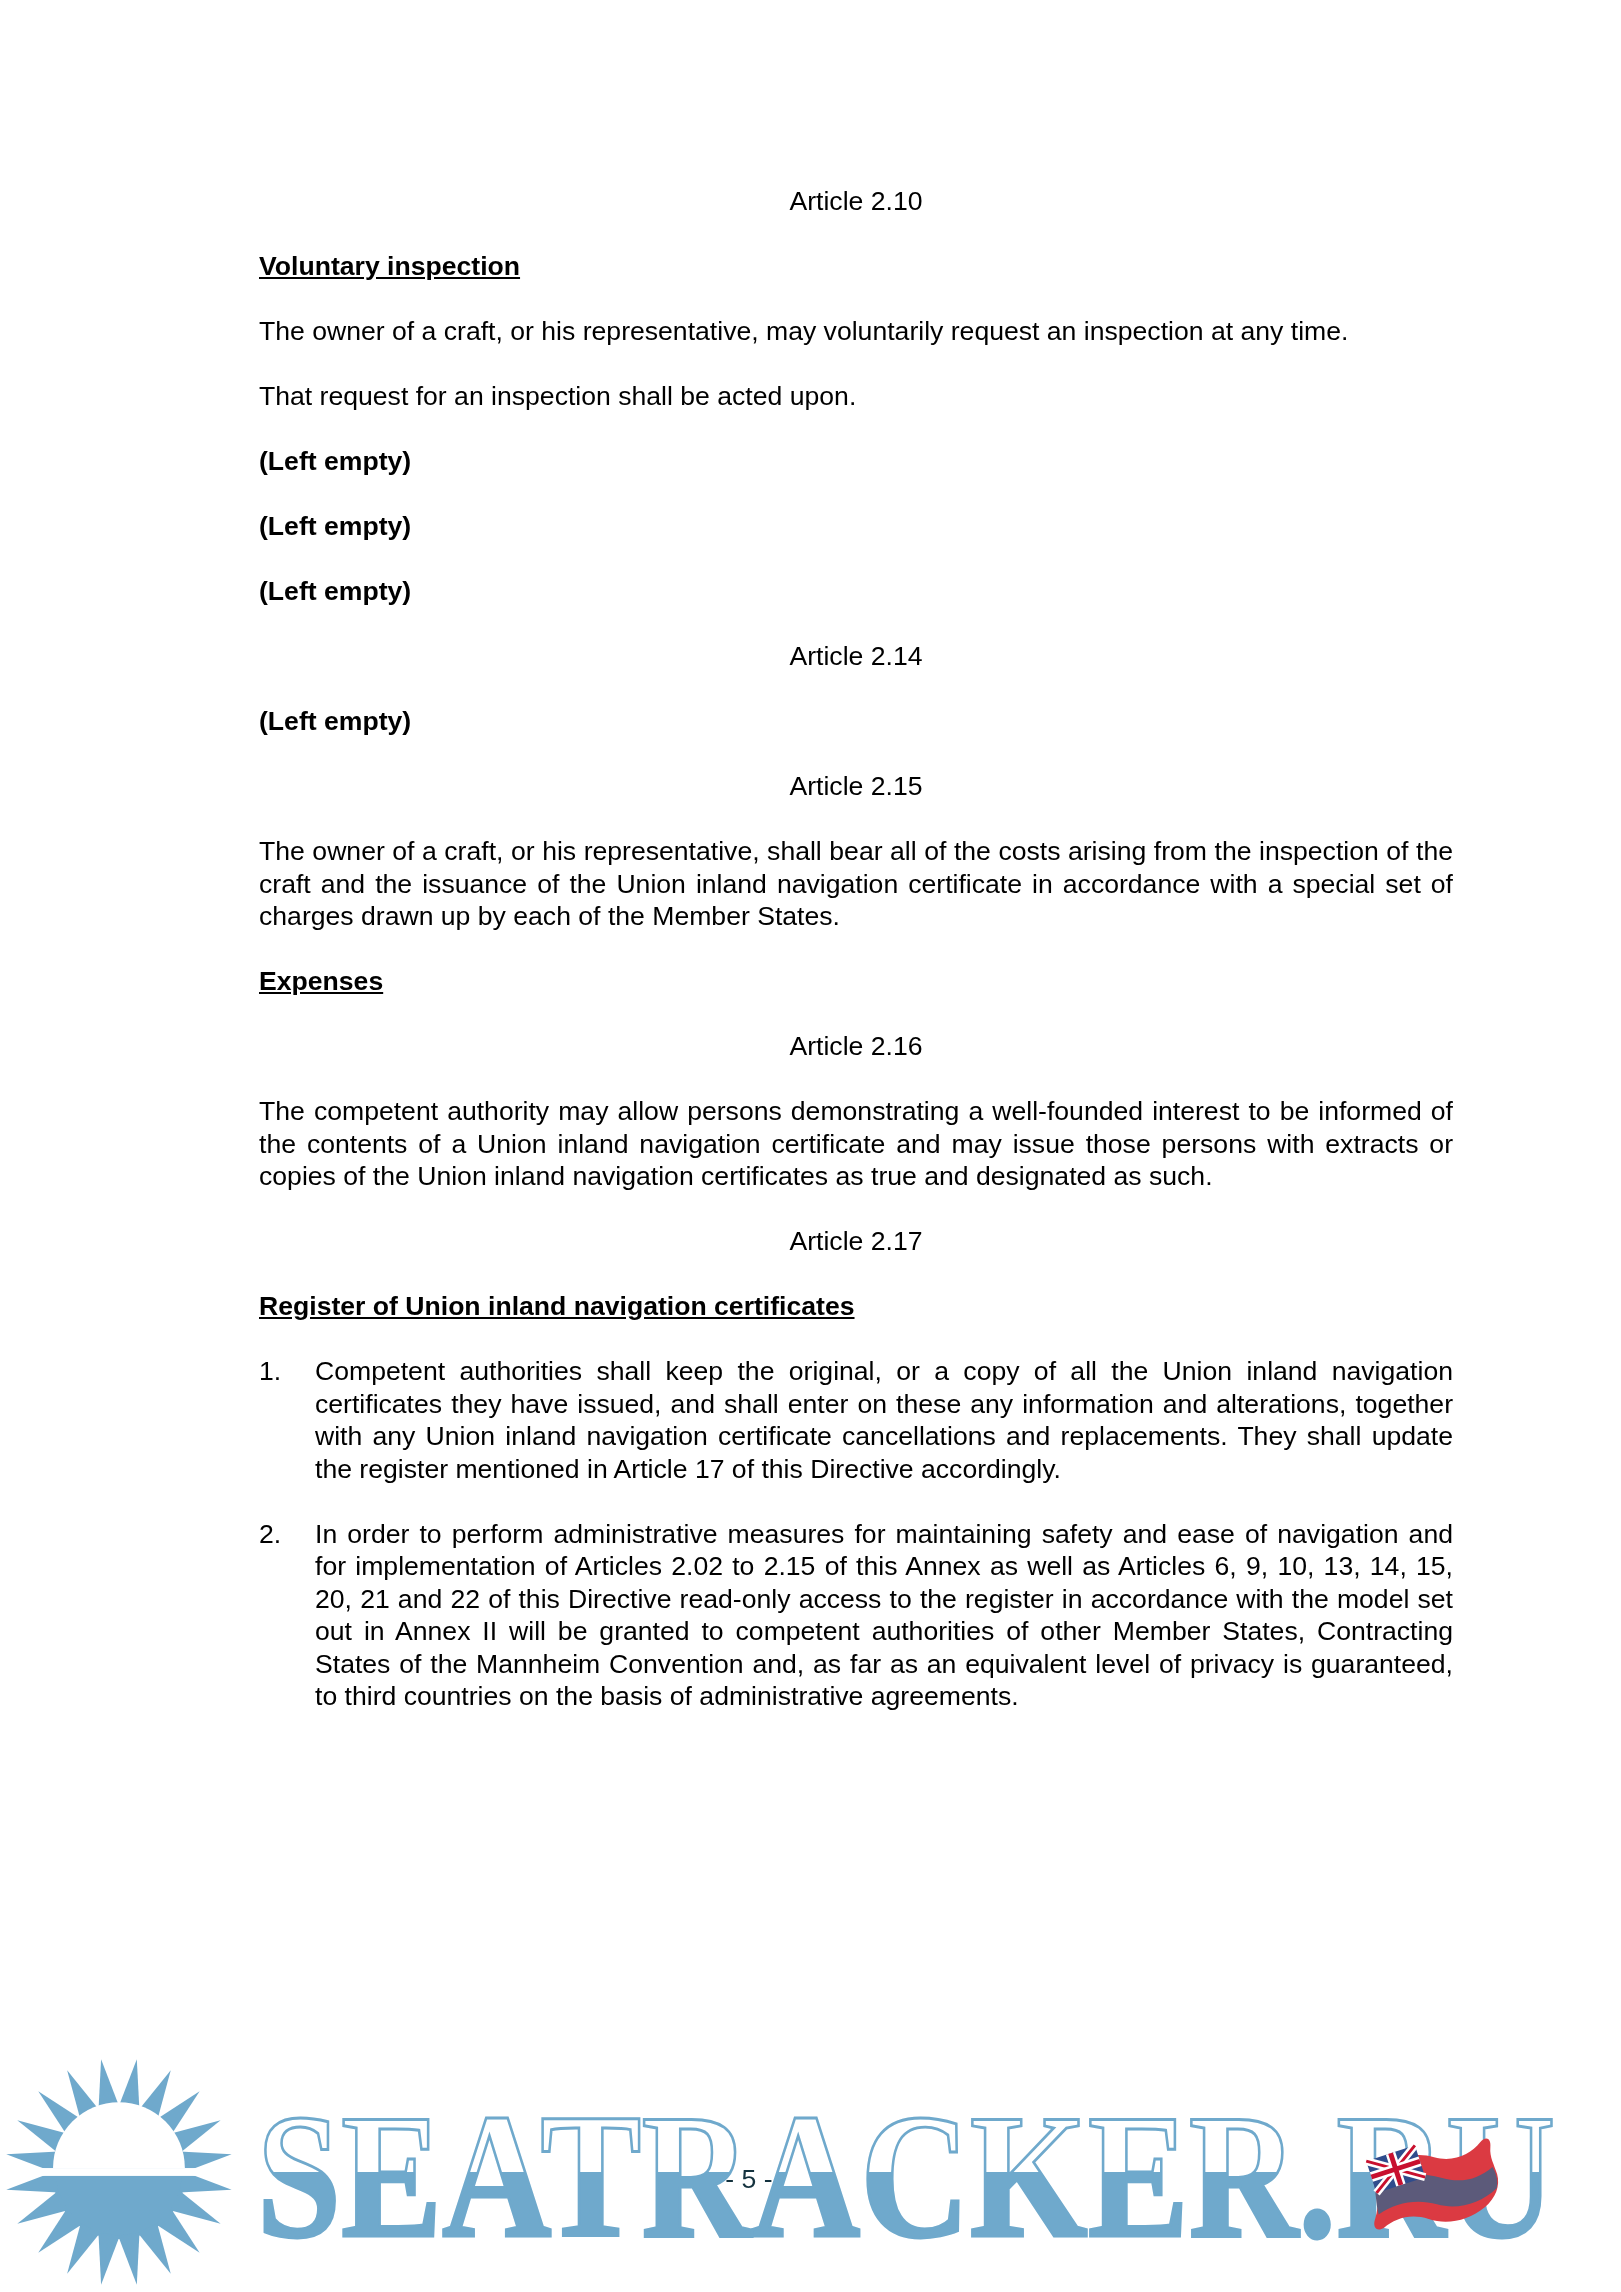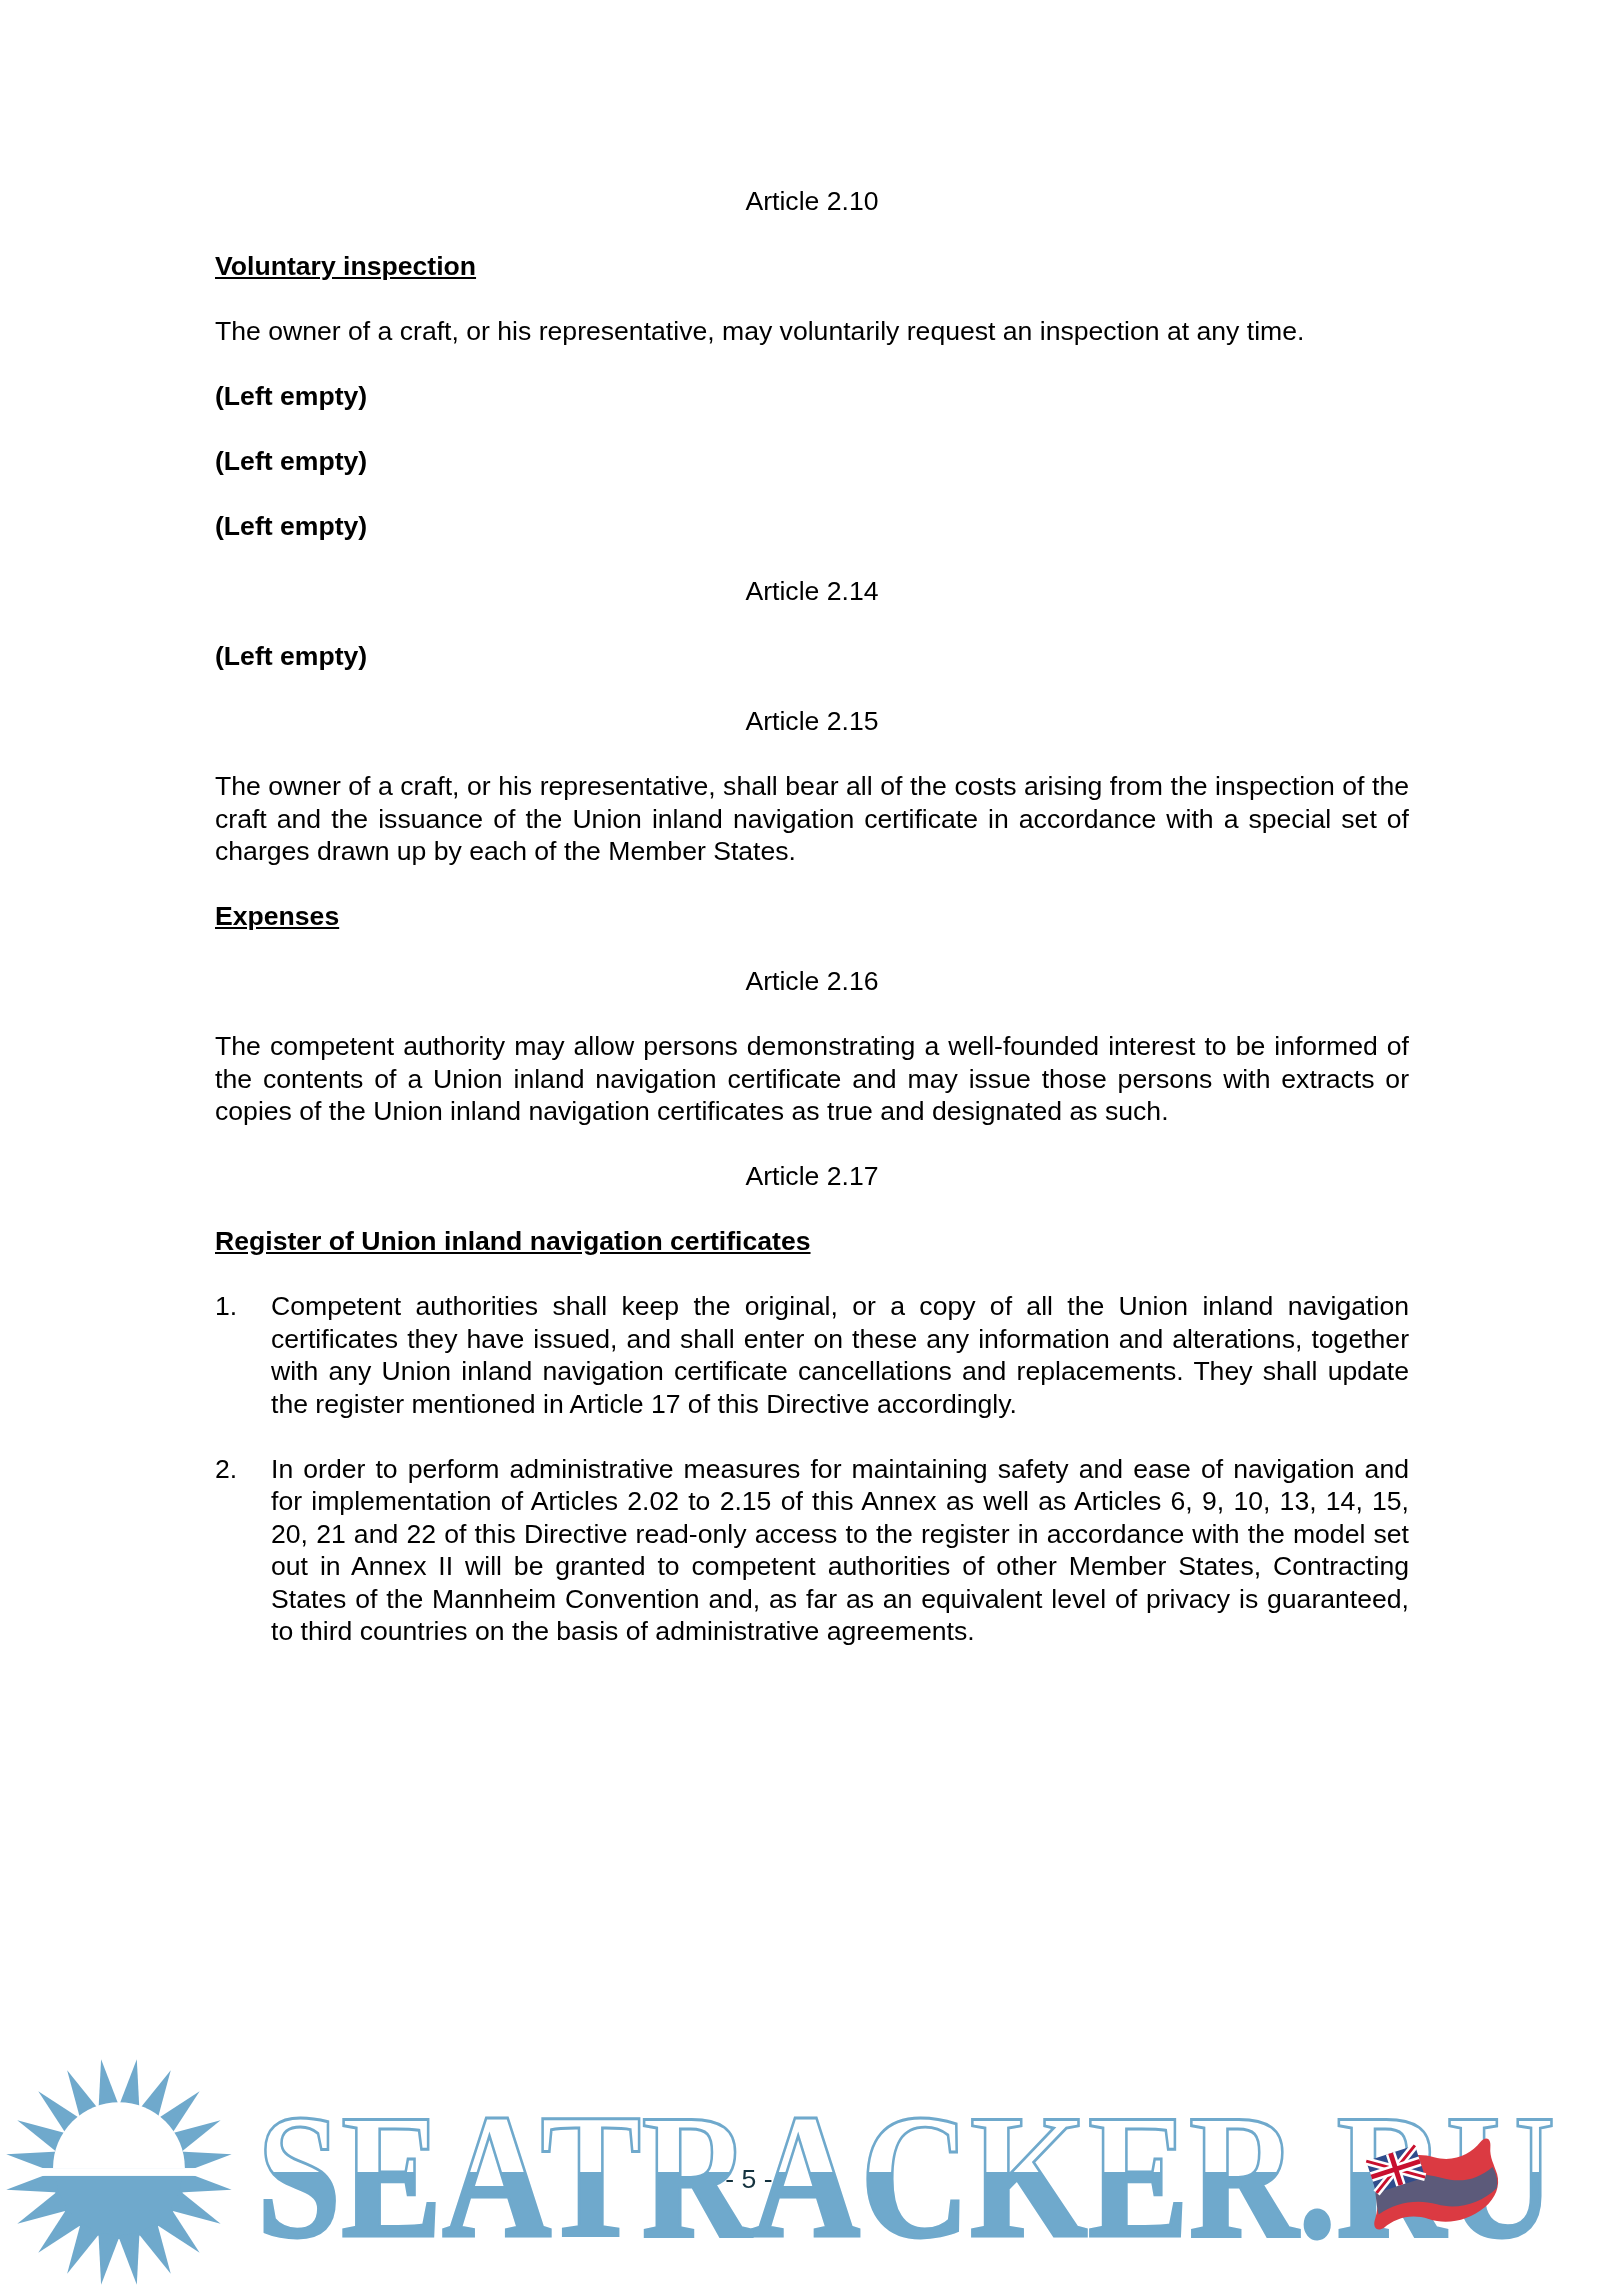--- a/index.html
+++ b/index.html
@@ -14,20 +14,21 @@
     background: #ffffff;
     overflow: hidden;
     font-family: "Liberation Sans", "DejaVu Sans", sans-serif;
     color: #000000;
   }
   .content {
     position: relative;
     z-index: 2;
     padding: 185px 118px 0 215px;
     width: 1194px;
+    margin-left: 44px;
   }
   .blk {
     font-size: 26.6px;
     line-height: 32.5px;
     margin: 0 0 32.5px 0;
   }
   .article-heading { text-align: center; font-weight: normal; }
   .section-title   { text-align: left; font-weight: bold; text-decoration: underline; }
   .note            { text-align: left; font-weight: bold; }
   .paragraph       { text-align: justify; text-justify: inter-word; }
@@ -55,20 +56,21 @@
 </style>
 </head>
 <body>
 
 <div class="page">
 
   <div class="content">
     <div class="blk article-heading">Article 2.10</div>
     <div class="blk section-title">Voluntary inspection</div>
     <div class="blk paragraph">The owner of a craft, or his representative, may voluntarily request an inspection at any time.</div>
+    <div class="blk paragraph">That request for an inspection shall be acted upon.</div>
     <div class="blk note">(Left empty)</div>
     <div class="blk note">(Left empty)</div>
     <div class="blk note">(Left empty)</div>
     <div class="blk article-heading">Article 2.14</div>
     <div class="blk note">(Left empty)</div>
     <div class="blk article-heading">Article 2.15</div>
     <div class="blk paragraph">The owner of a craft, or his representative, shall bear all of the costs arising from the inspection of the craft and the issuance of the Union inland navigation certificate in accordance with a special set of charges drawn up by each of the Member States.</div>
     <div class="blk section-title">Expenses</div>
     <div class="blk article-heading">Article 2.16</div>
     <div class="blk paragraph">The competent authority may allow persons demonstrating a well-founded interest to be informed of the contents of a Union inland navigation certificate and may issue those persons with extracts or copies of the Union inland navigation certificates as true and designated as such.</div>

